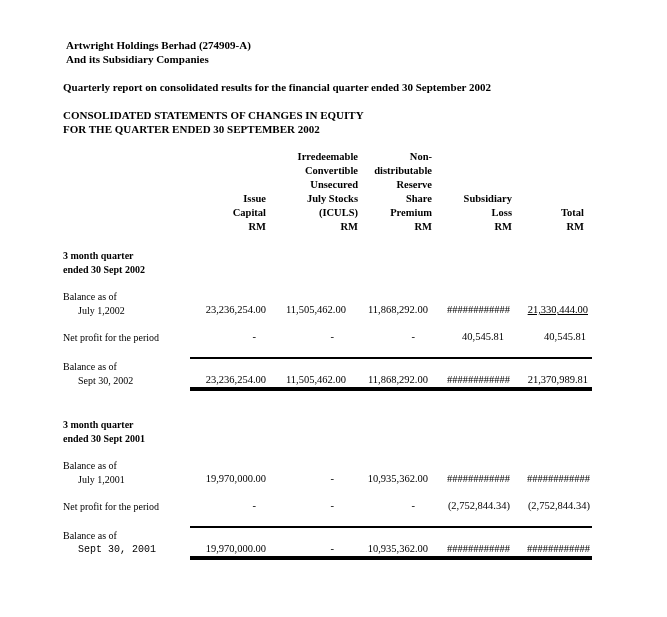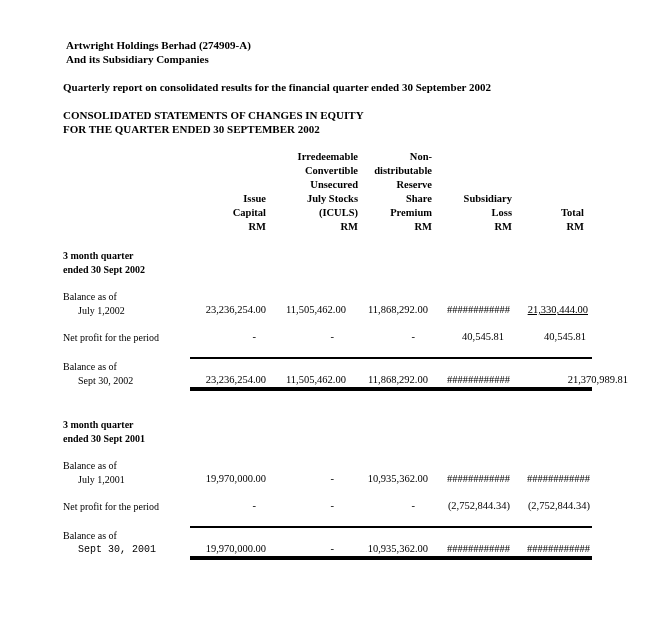--- a/index.html
+++ b/index.html
@@ -94,21 +94,21 @@
 
   <div class="rule-thin" style="top:357px;"></div>
 
   <div>
     <div class="lbl" style="left:63px; top:360px;">Balance as of</div>
     <div class="lbl" style="left:78px; top:374px;">Sept 30, 2002</div>
     <div class="num" style="left:186px; width:80px; top:374px;">23,236,254.00</div>
     <div class="num" style="left:266px; width:80px; top:374px;">11,505,462.00</div>
     <div class="num" style="left:346px; width:82px; top:374px;">11,868,292.00</div>
     <div class="num" style="left:430px; width:80px; top:374px;">############</div>
-    <div class="num" style="left:510px; width:78px; top:374px;padding-left:40px;">21,370,989.81</div>
+    <div class="num" style="left:510px; width:78px; top:374px;">21,370,989.81</div>
   </div>
 
   <div class="rule-thick" style="top:387px;"></div>
 </div>
 
 <div>
   <div class="lbl b" style="left:63px; top:418px;">3 month quarter</div>
   <div class="lbl b" style="left:63px; top:432px;text-align:center;">ended 30 Sept 2001</div>
 
   <div>

